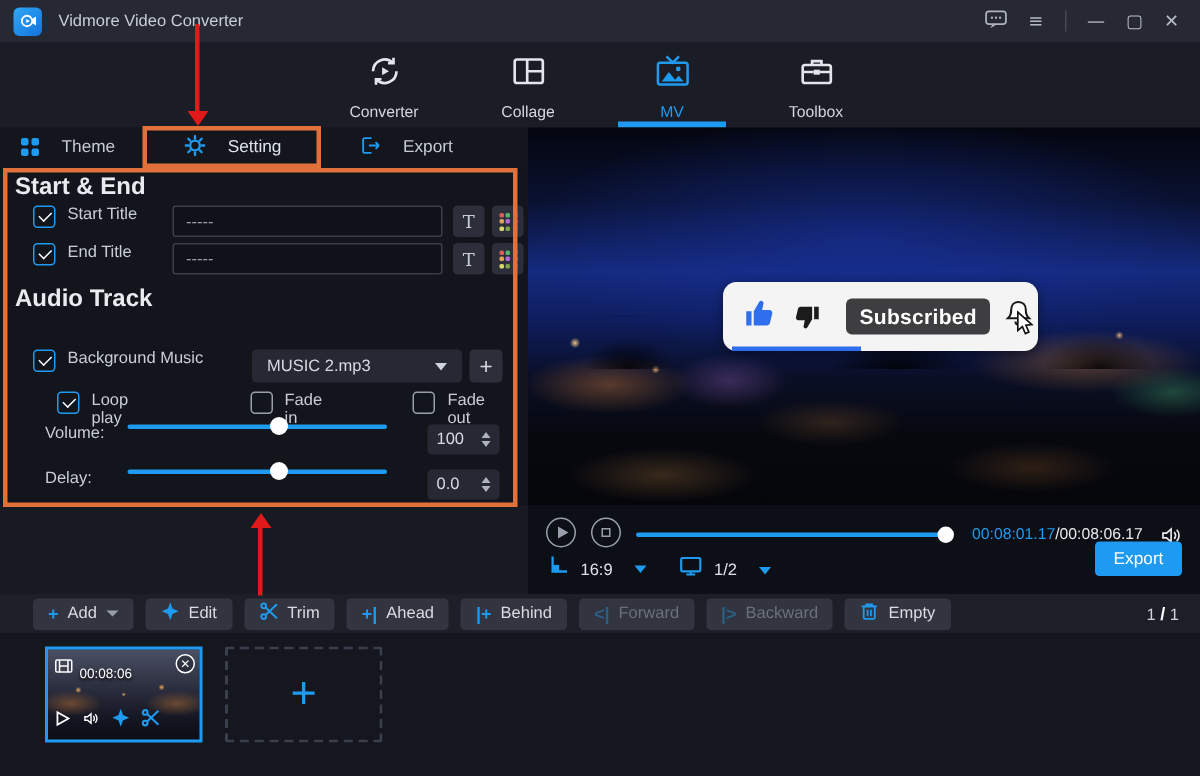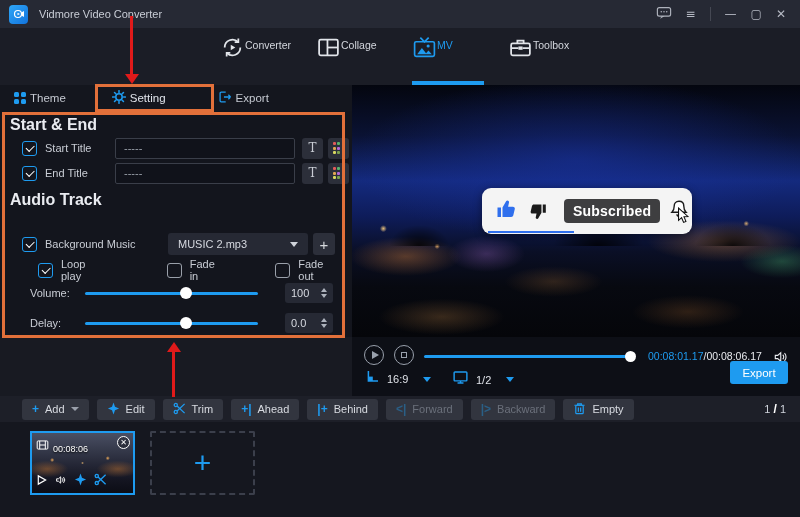--- a/index.html
+++ b/index.html
@@ -14,37 +14,37 @@
     background:linear-gradient(135deg,#2fa7f7,#1273dd); display:flex; align-items:center; justify-content:center; }
   .apptitle { margin-left:11px; font-size:11px; color:#c9cdd6; }
   .tb-right { position:absolute; right:0; top:0; height:28px; display:flex; align-items:center; gap:14px; padding-right:14px; }
   .tb-ico { color:#aeb2bc; font-size:13px; line-height:1; cursor:default; }
   .tb-sep { width:1px; height:14px; background:#454853; }
   .winglyph { font-family:"DejaVu Sans", sans-serif; font-size:12px; color:#b6bac4; }
 
   
   .nav { position:absolute; left:0; top:28px; width:800px; height:57px; background:#1b1d26;
     display:flex; justify-content:center; gap:24px; }
-  .nav-item { width:72px; display:flex; flex-direction:row; align-items:flex-start; padding-top:7px; position:relative; }
+  .nav-item { width:72px; display:flex; flex-direction:column; align-items:center; padding-top:7px; position:relative; }
   .nav-item .lbl { font-size:10.5px; color:#d3d6dd; margin-top:4px; }
   .nav-item.active .lbl { color:#1e9bf0; }
   .nav-underline { position:absolute; left:0; bottom:0; width:72px; height:4px; background:#1e9bf0; }
 
   
   .tabbar { position:absolute; left:0; top:85px; width:352px; height:26px; background:#14161e;
     display:flex; align-items:center; }
-  .tab { display:flex; align-items:center; gap:4px; padding:0 14px; height:26px; font-size:11.5px; color:#c6cad2; }
+  .tab { display:flex; align-items:center; gap:15px; padding:0 14px; height:26px; font-size:11.5px; color:#c6cad2; }
   .tab.active { color:#dfe3ea; }
   .theme-grid { display:grid; grid-template-columns:5px 5px; grid-gap:2px; }
   .theme-grid span { width:5px; height:5px; border-radius:1.5px; background:#1e9bf0; }
 
   
   .panel { position:absolute; left:0; top:111px; width:352px; height:226px; background:#13151d; }
   .sec-h { position:absolute; left:10px; font-size:16px; font-weight:bold; color:#e9ebf0; }
-  .row { position:absolute; display:flex; align-items:center; }
+  .row { position:absolute; display:flex; align-items:flex-start; }
   .cb { width:15px; height:15px; border-radius:3px; border:1.5px solid #9aa0aa; position:relative; flex:none; background:transparent; }
   .cb.checked { border-color:#1e9bf0; }
   .cb.checked::after { content:""; position:absolute; left:2.5px; top:3px; width:7px; height:3.5px;
     border-left:1.8px solid #fff; border-bottom:1.8px solid #fff; transform:rotate(-45deg); }
   .cb-lbl { font-size:11px; color:#c9cdd5; margin-left:8px; }
   .txtin { height:21px; background:#10121a; border:1px solid #3a3e49; border-radius:2px;
     color:#9aa0aa; font-size:11px; padding:0 8px; font-family:"Liberation Sans",sans-serif; }
   .sqbtn { width:21px; height:21px; background:#2c2f3a; border-radius:3px; display:flex; align-items:center; justify-content:center; }
   .tglyph { font-family:"DejaVu Serif", serif; font-size:12px; color:#c8ccd4; }
   .dots3 { display:grid; grid-template-columns:repeat(3,3px); grid-gap:1.5px; }

